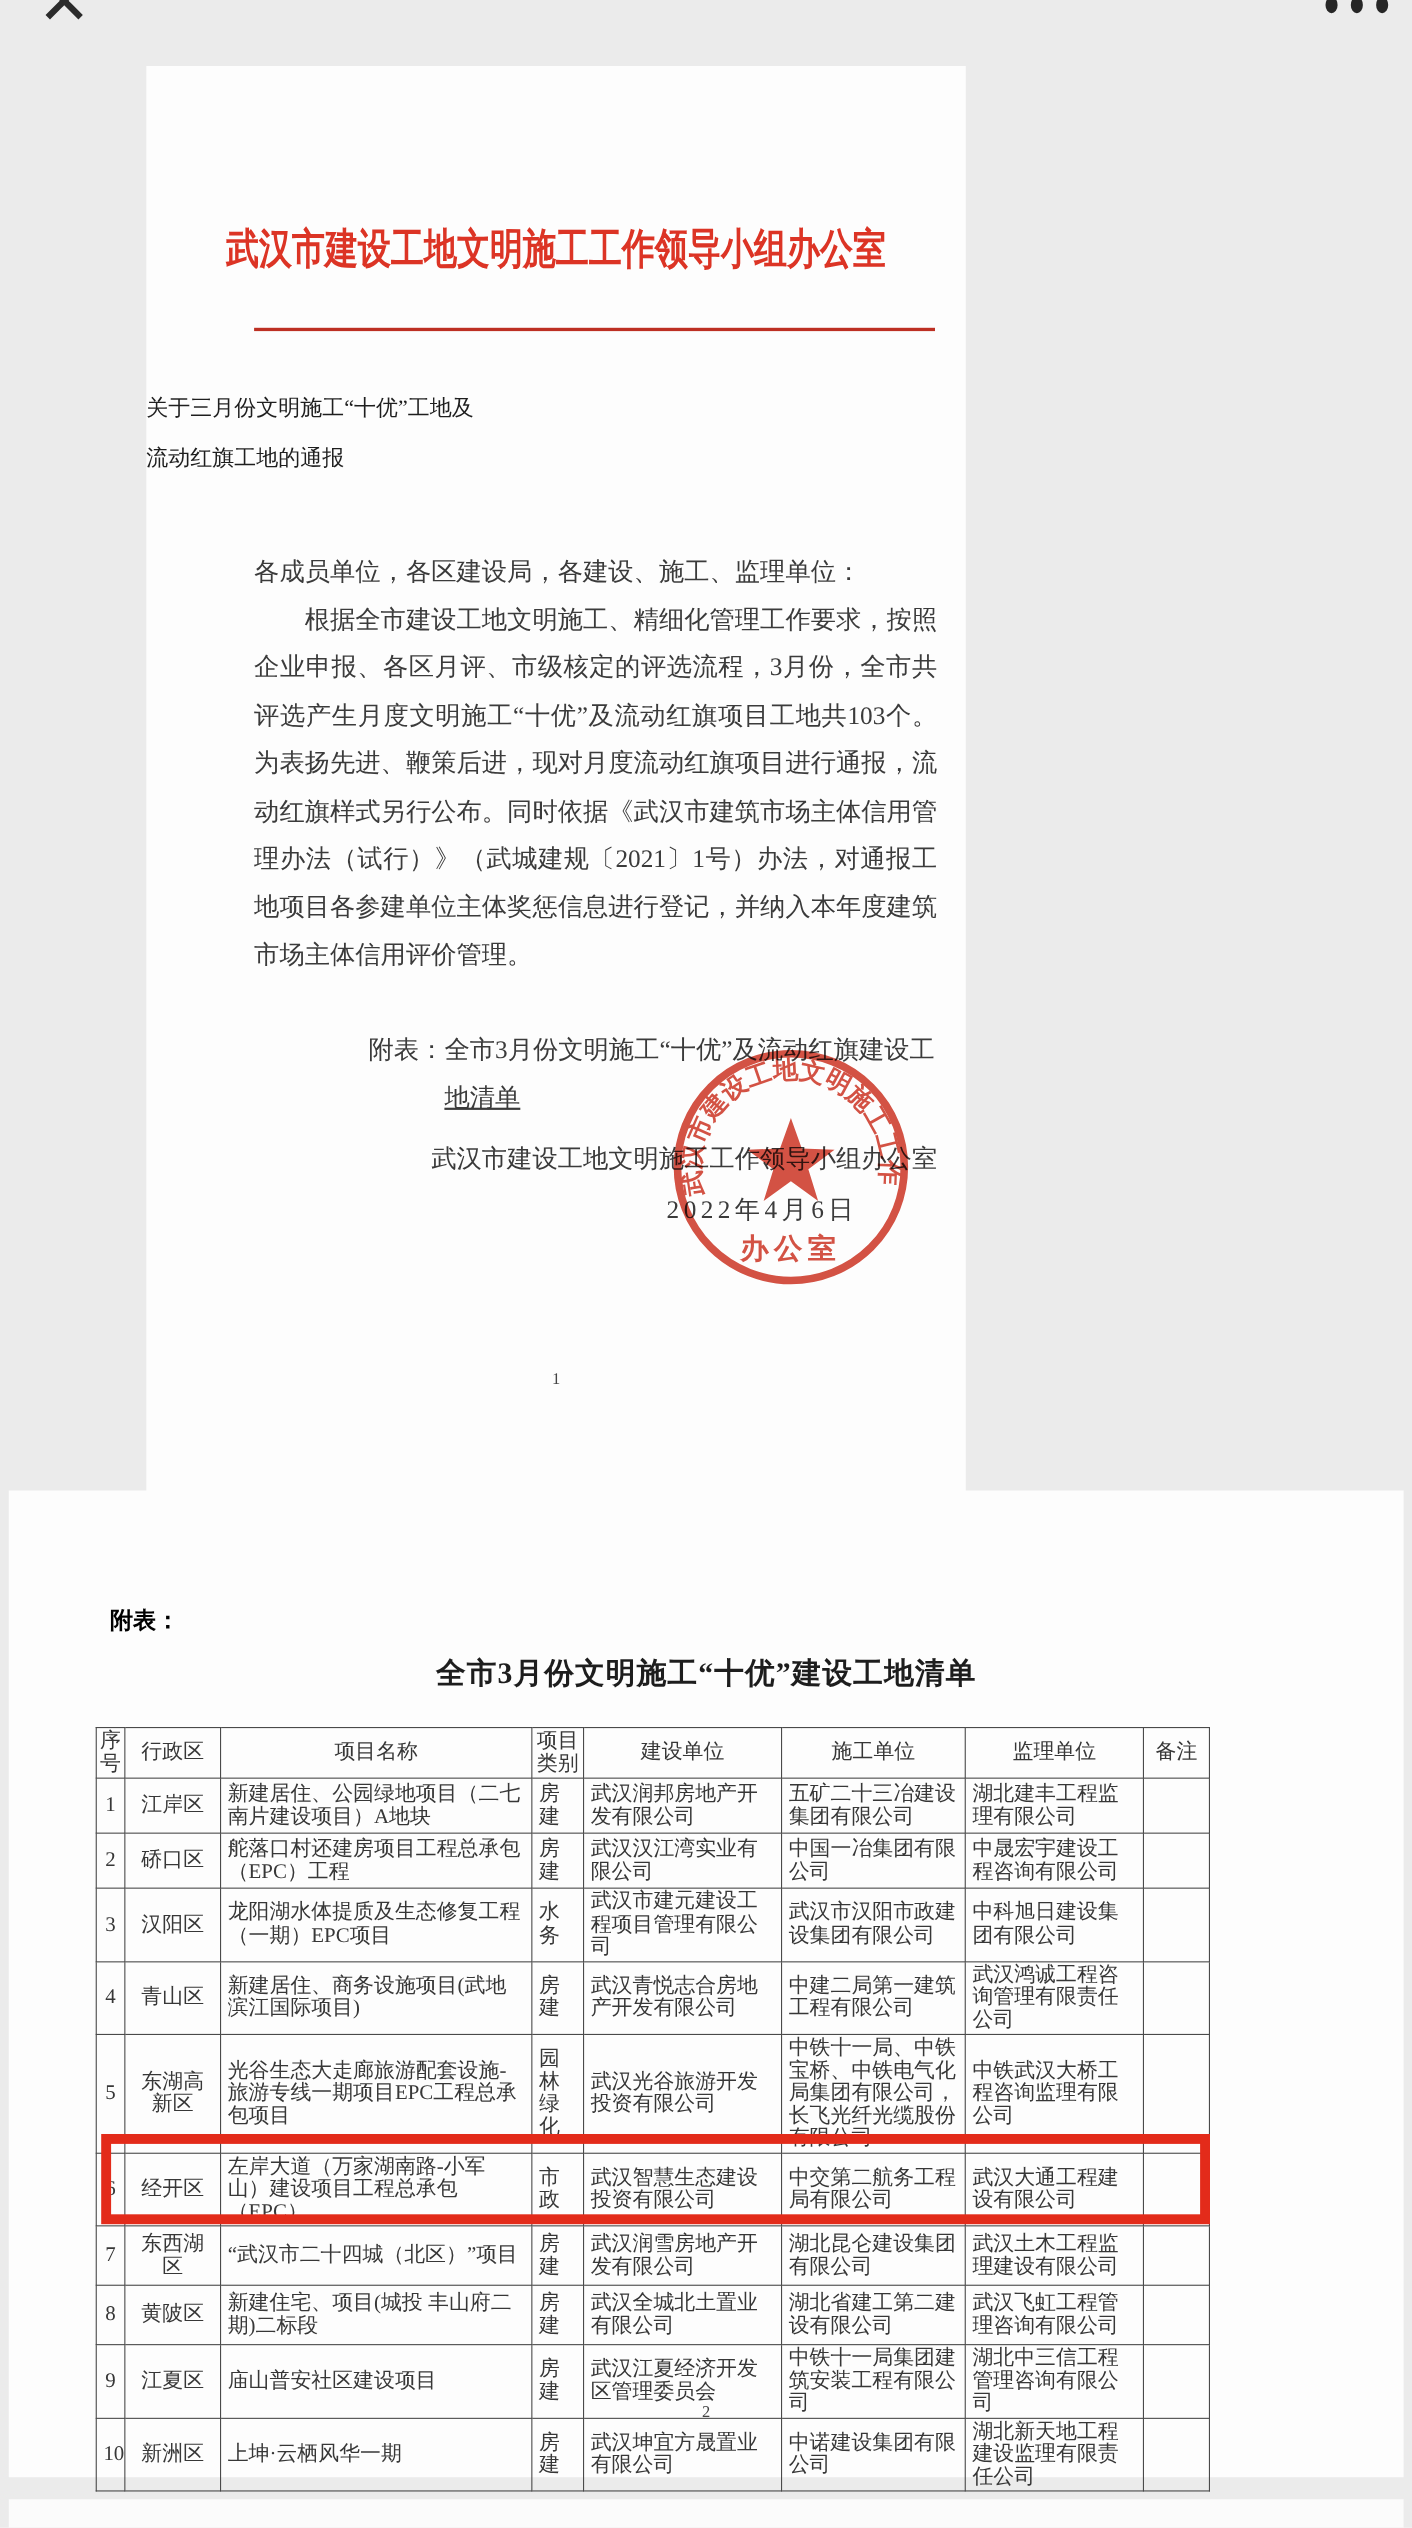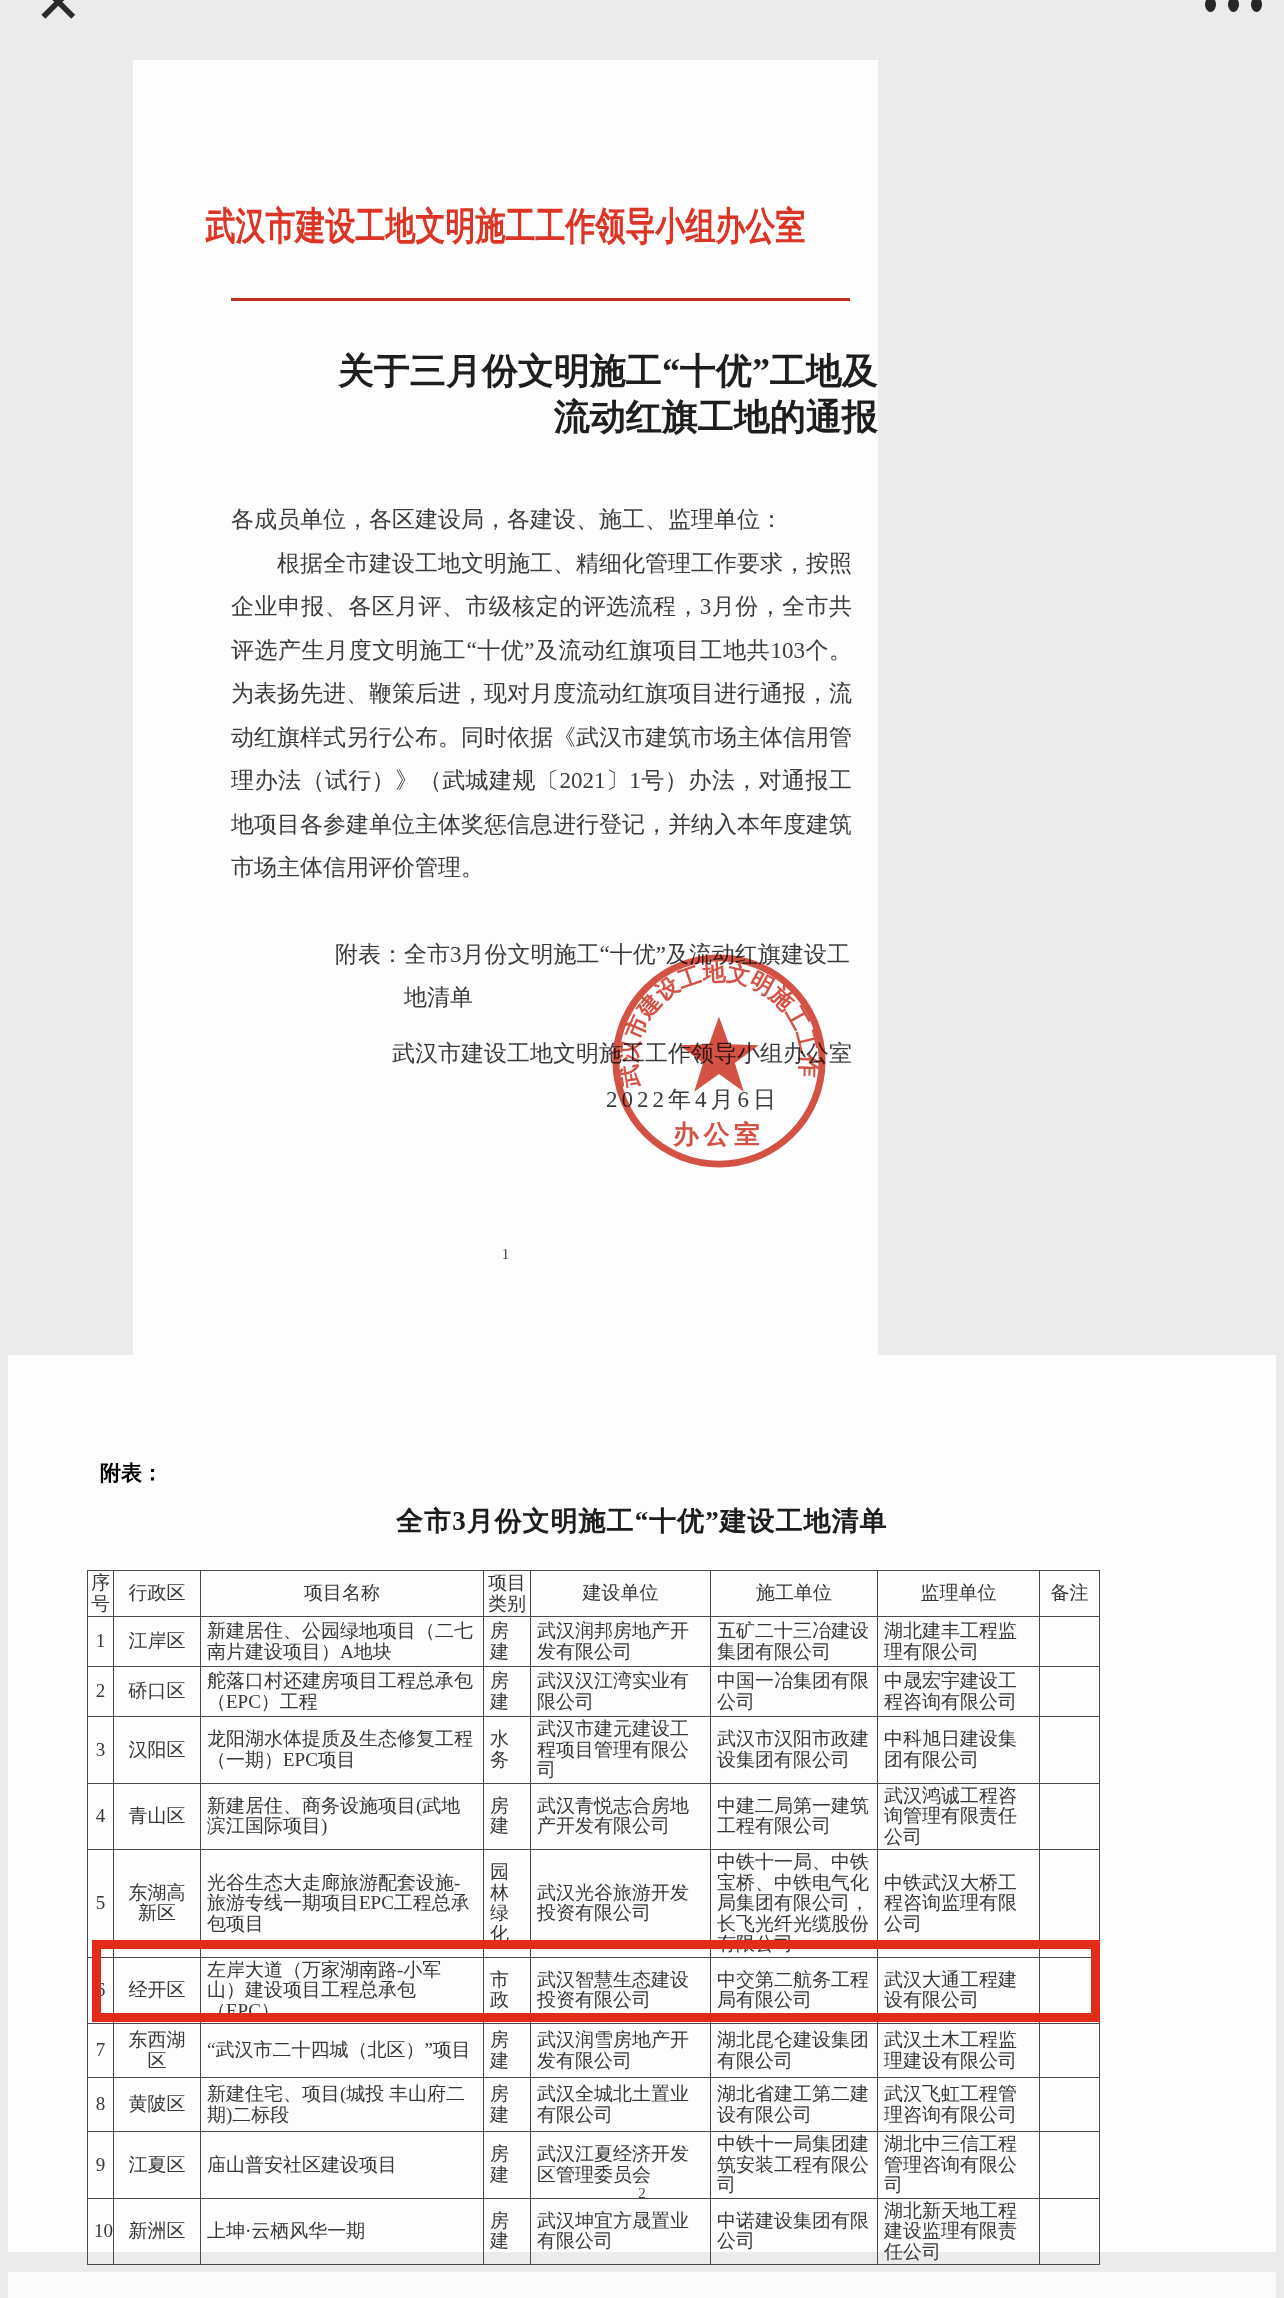--- a/index.html
+++ b/index.html
@@ -31,31 +31,31 @@
     position:absolute;top:146px;left:0;width:100%;
     text-align:center;font-size:30px;font-weight:bold;
     color:#dc3425;white-space:nowrap;
     transform:scaleY(1.28);letter-spacing:0px;
   }
   .letterhead-divider{
     position:absolute;top:238px;left:98px;right:28px;height:3px;background:#bd3023;
   }
   .doc-title{
     position:absolute;top:288px;left:0;width:100%;
-    text-align:right;font-weight:bold;font-size:36px;line-height:46px;color:#1e1e1e;
+    text-align:left;font-weight:normal;font-size:20px;line-height:46px;color:#1e1e1e;
   }
   .doc-body{
     position:absolute;top:438px;left:98px;right:26px;
     font-size:23px;line-height:43.5px;color:#3b3b3b;
     text-align:justify;
   }
   .doc-body .para{text-indent:2em;margin:0;}
   .doc-body .salutation{margin:0;}
   .attach-note{margin:43px 0 0 104px;}
-  .attach-note .l2{padding-left:69px;}
+  .attach-note .l2{padding-left:69px;text-decoration:underline;}
   .sig-block{position:absolute;top:978px;left:0;right:26px;text-align:right;font-size:23px;color:#3b3b3b;}
   .sig-date{position:absolute;top:1024px;left:0;right:98px;text-align:right;font-size:23px;color:#3b3b3b;letter-spacing:4px;}
   .seal{position:absolute;left:472px;top:887px;width:228px;height:228px;opacity:.88;pointer-events:none;mix-blend-mode:multiply;}
   .page-num{position:absolute;left:0;width:100%;text-align:center;font-size:15px;color:#444;}
   #page1 .page-num{top:1186px;}
   #page2 .page-num{top:830px;}
   
   .attach-label{position:absolute;left:92px;top:104px;font-size:21px;font-weight:bold;color:#000000;}
   .table-title{position:absolute;top:148px;left:0;width:100%;text-align:center;font-size:27px;font-weight:bold;color:#1d1d1d;letter-spacing:1px;}
   table.worksites{

